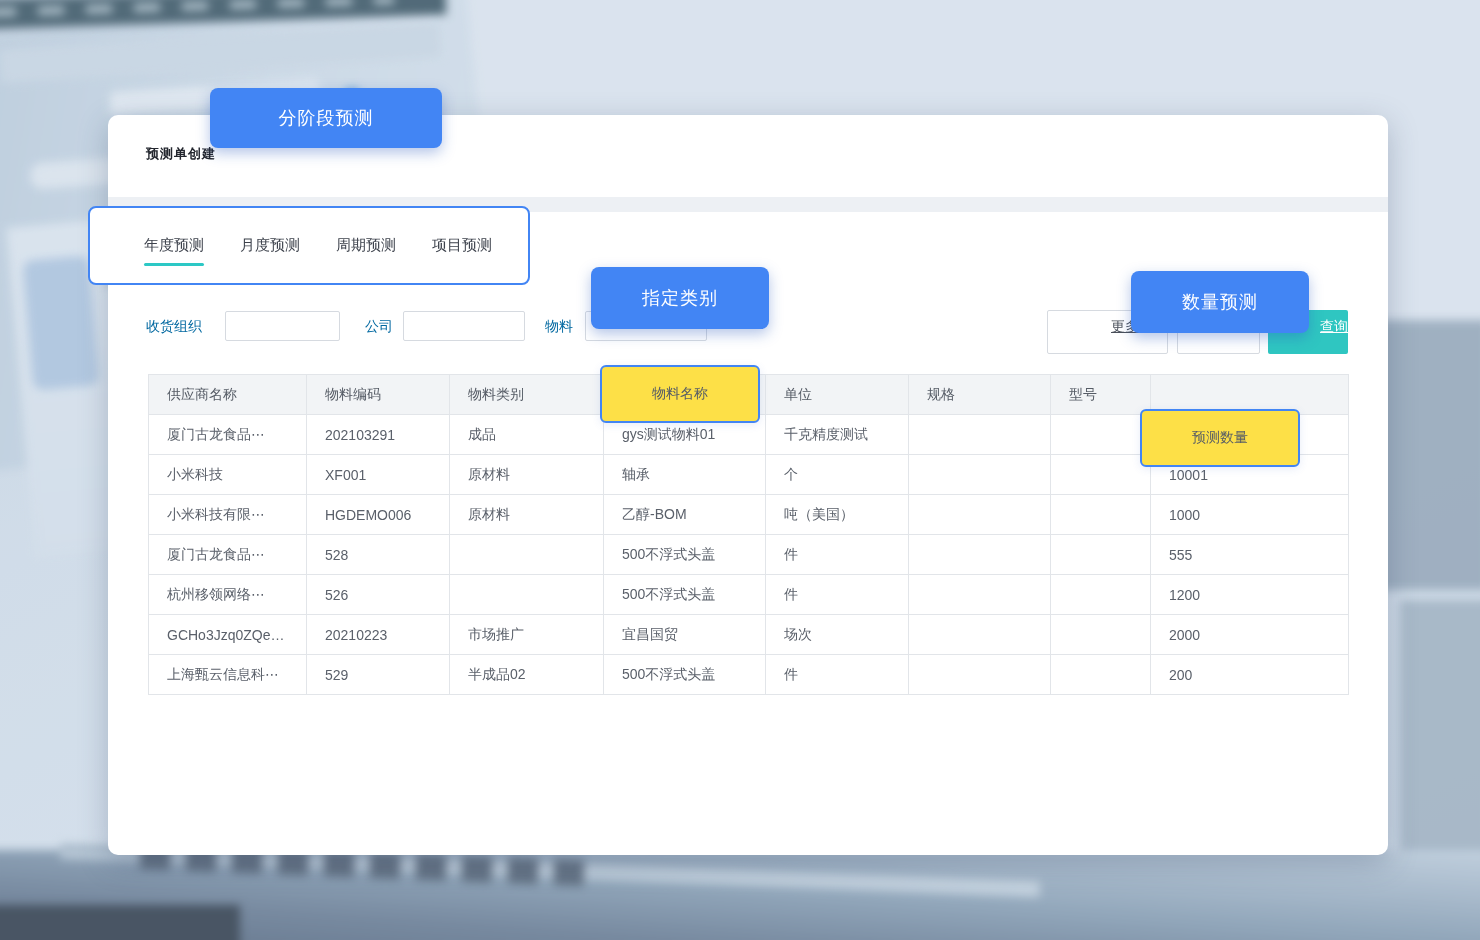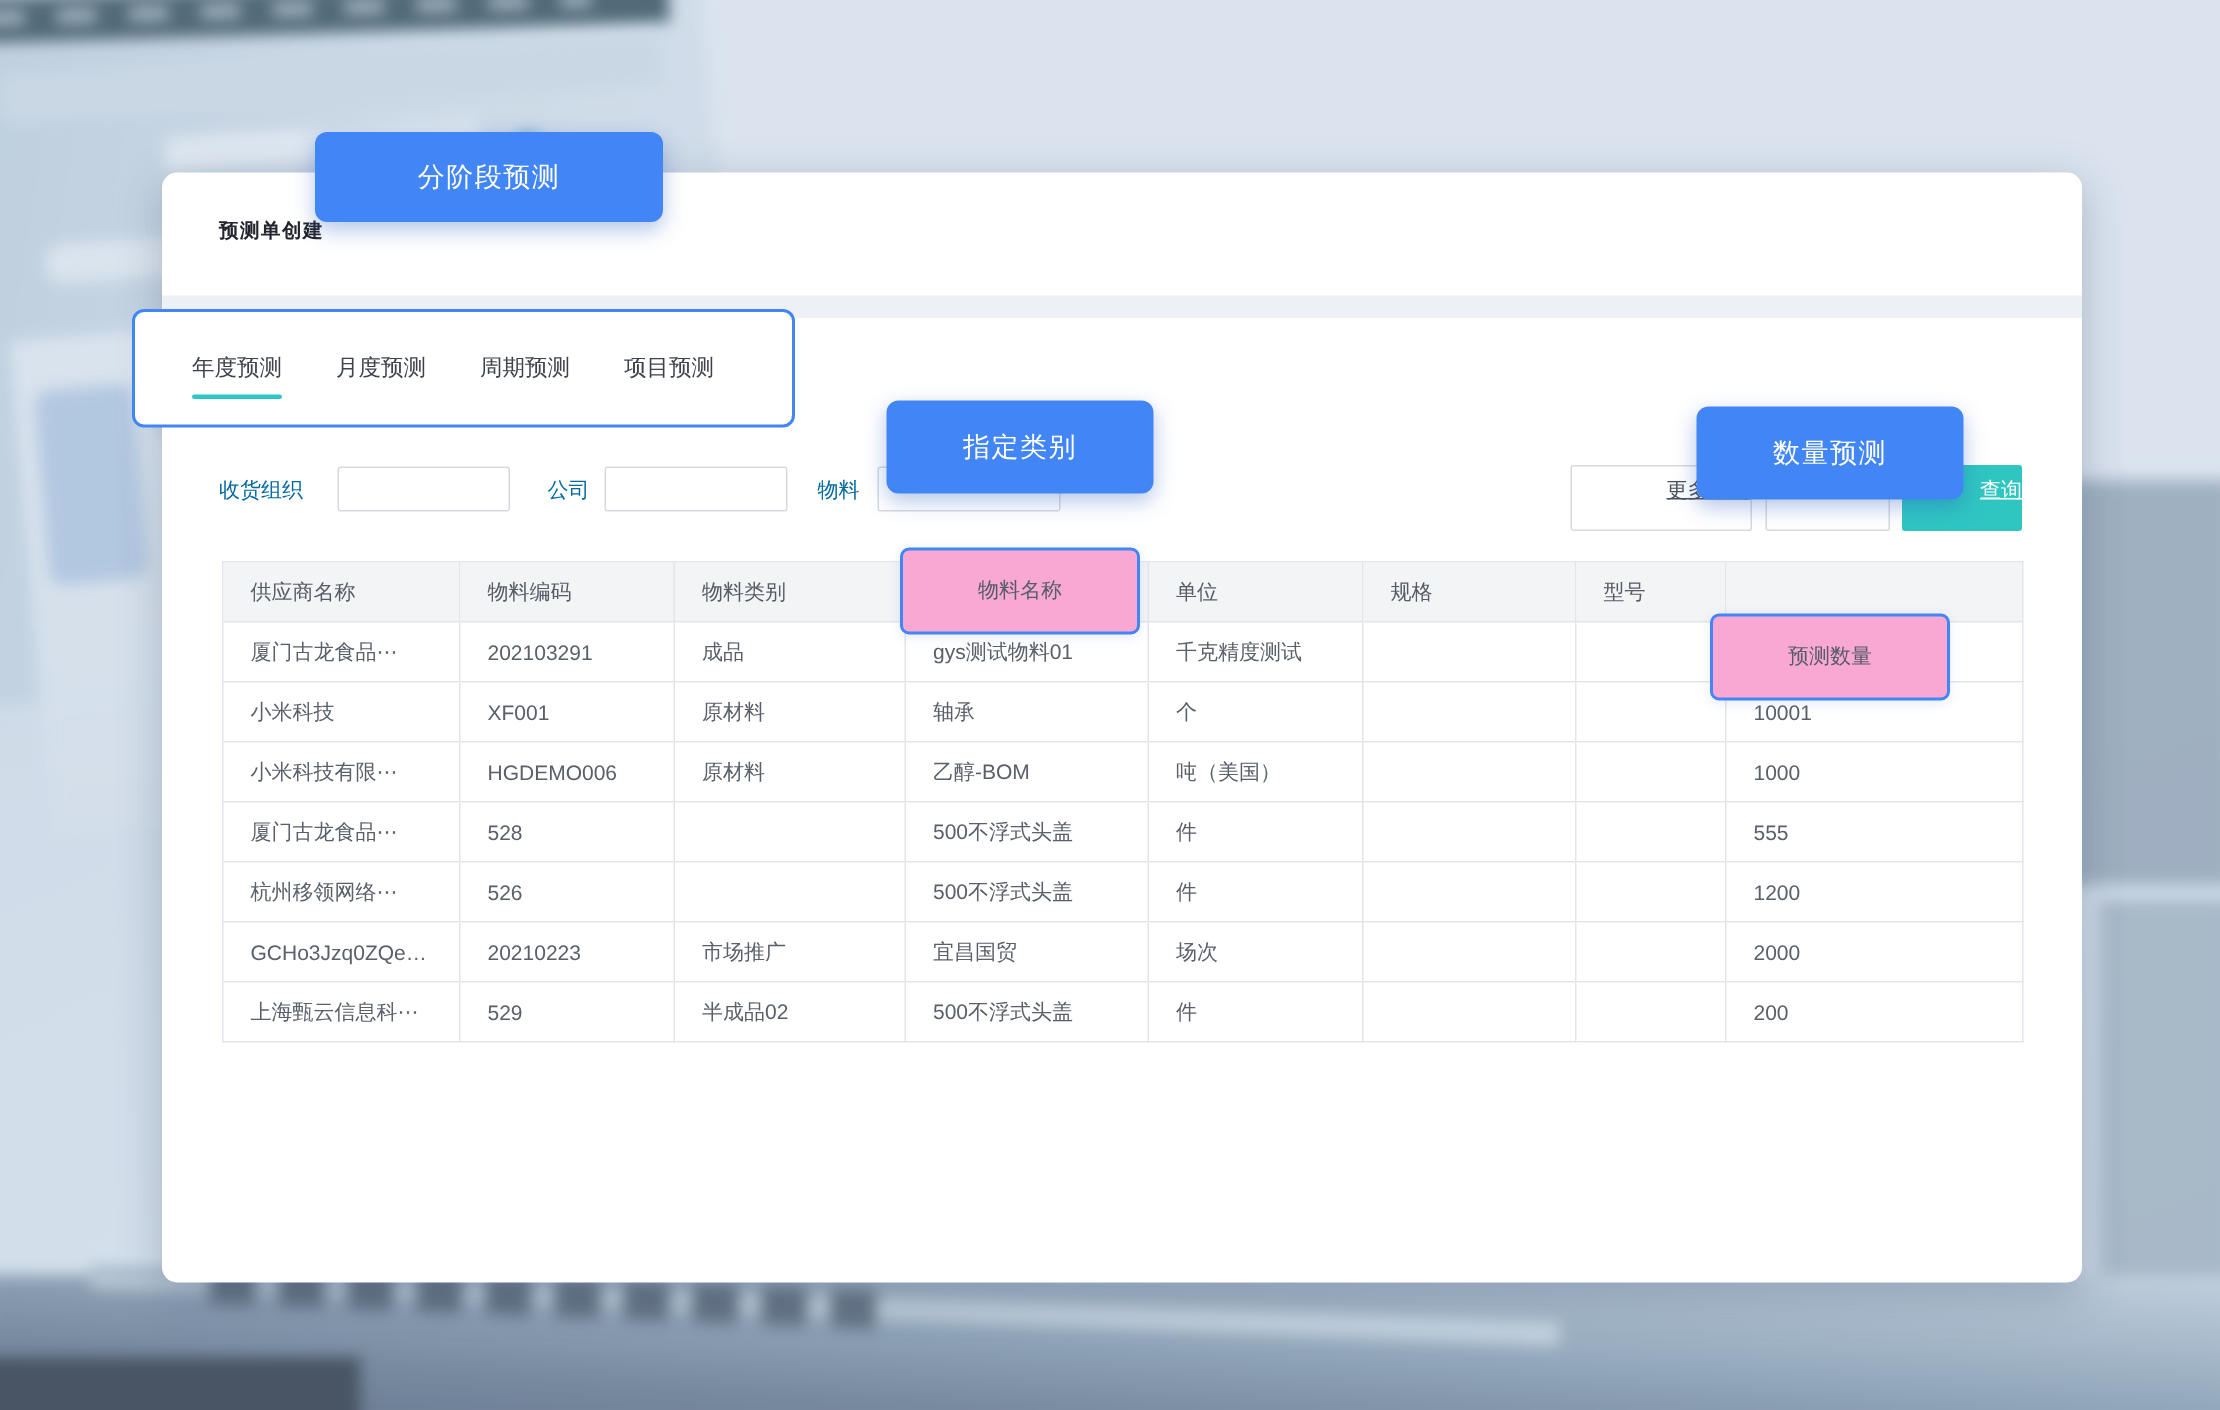--- a/index.html
+++ b/index.html
@@ -60,29 +60,29 @@
 
   
   .tbl-wrap { position:absolute; left:40px; top:259px; width:1200px; }
   table { border-collapse:collapse; table-layout:fixed; width:1200px; font-size:14px; }
   th, td { border:1px solid #e2e5e9; height:40px; padding:0 10px 0 18px; text-align:left; font-weight:400;
            white-space:nowrap; overflow:hidden; }
   th { background:#f2f4f6; color:#565c66;margin-top:37px; }
   td { background:#fff; color:#5a606a; }
 
   
-  .hdr-box { position:absolute; width:160px; height:58px; background:#f9a8d4; border:2px solid #4285f4; border-radius:6px;
+  .hdr-box { position:absolute; width:160px; height:58px; background:#fde047; border:2px solid #4285f4; border-radius:6px;
              z-index:5; display:flex; align-items:center; justify-content:center; font-size:14px; color:#565c66;
              box-shadow:0 2px 8px rgba(60,100,200,.12); }
   .hdr-box-1 { left:600px; top:365px; }
   .hdr-box-2 { left:1140px; top:365px;margin-top:44px; }
 
   
   .tabbox { position:absolute; left:88px; top:206px; width:442px; height:79px; background:#fff; border:2px solid #4285f4;
-            border-radius:8px; z-index:4; display:flex; align-items:center; padding-left:38px; gap:36px; }
+            border-radius:8px; z-index:4; display:flex; align-items:center; padding-left:54px; gap:36px; }
   .tab { position:relative; font-size:15px; color:#3d424c; cursor:pointer; }
   .tab.active::after { content:""; position:absolute; left:0; right:0; bottom:-11px; height:3px; border-radius:2px;
                        background:#2cc8c5; }
 
   
   .callout { position:absolute; background:#4285f4; color:#fff; display:flex; align-items:center; justify-content:center;
              border-radius:8px; font-size:18px; letter-spacing:1px; z-index:6; box-shadow:0 5px 14px rgba(40,90,190,.35); }
   .co-1 { left:210px; top:88px;  width:232px; height:60px; }
   .co-2 { left:591px; top:267px; width:178px; height:62px; }
   .co-3 { left:1131px; top:271px; width:178px; height:62px; }

